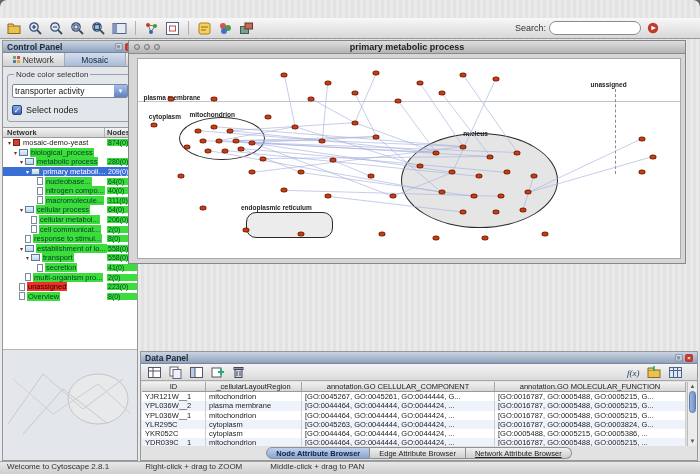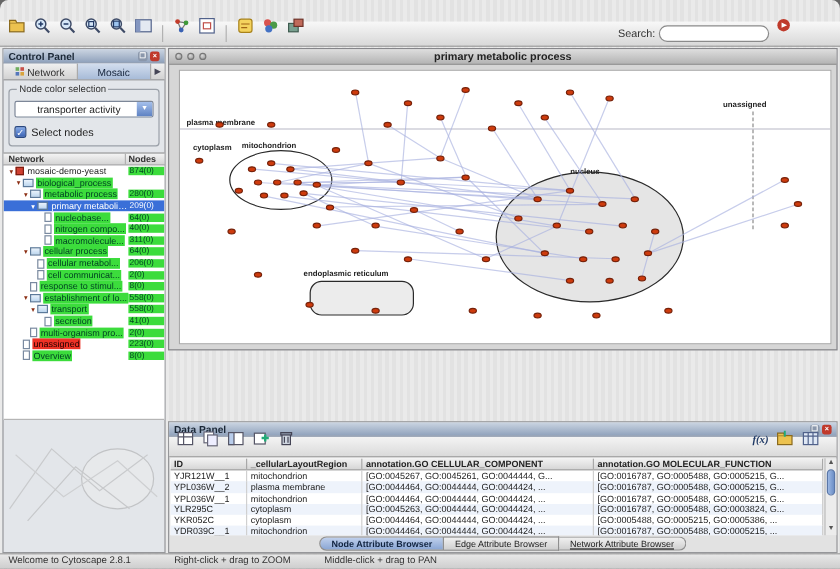--- a/index.html
+++ b/index.html
@@ -16,22 +16,22 @@
   .light{width:9px;height:9px;border-radius:50%;border:1px solid rgba(0,0,0,.3);}
   .light.r{background:radial-gradient(circle at 35% 30%,#ff9a94,#ee4b40);}
   .light.y{background:radial-gradient(circle at 35% 30%,#ffe39a,#f5b830);}
   .light.g{background:radial-gradient(circle at 35% 30%,#b6f0a8,#46b93c);}
   .wtitle{position:absolute;left:0;right:0;text-align:center;font-size:10px;font-weight:bold;color:#2a2a2a;}
   
   .toolbar{position:absolute;top:18px;left:0;right:0;height:21px;
     background:linear-gradient(#f8f8f8,#d8d8d8);border-bottom:1px solid #9a9a9a;
     display:flex;align-items:center;padding:0 5px;}
   .tbicons{display:flex;align-items:center;gap:2px;}
-  .tbtn{width:19px;height:28px;display:flex;align-items:flex-start;justify-content:center;
-    border:none;background:transparent;padding:0;cursor:default;font-weight:bold;}
+  .tbtn{width:19px;height:28px;display:flex;align-items:center;justify-content:center;
+    border:none;background:transparent;padding:0;cursor:default;}
   .vsep{width:1px;height:14px;background:#b2b2b2;margin:0 4px;}
   .searchbox{margin-left:auto;margin-right:32px;display:flex;align-items:center;gap:3px;}
   .slabel{font-size:9px;color:#333;}
   .searchbox input{width:92px;height:14px;font-size:8.5px;border:1px solid #8b8b8b;
     border-radius:8px;padding:0 7px;background:#fff;outline:none;
     font-family:"Liberation Sans",sans-serif;}
   
   .cpanel{position:absolute;left:2px;top:40px;width:136px;bottom:13px;
     background:#e3e6ea;border:1px solid #96979a;}
   .phead{height:12px;background:linear-gradient(#cbd5e2,#90a2bc);border-bottom:1px solid #75869f;
@@ -46,21 +46,21 @@
   .ctab.active{background:linear-gradient(#d3deee,#a7bbd8);font-weight:normal;color:#14233a;}
   .tabgrid{width:7px;height:7px;background:
     linear-gradient(#6fae5f,#6fae5f) 0 0/3px 3px no-repeat,
     linear-gradient(#c8524a,#c8524a) 4px 0/3px 3px no-repeat,
     linear-gradient(#5577bb,#5577bb) 0 4px/3px 3px no-repeat,
     linear-gradient(#d9a43c,#d9a43c) 4px 4px/3px 3px no-repeat;}
   .taboverflow{width:11px;display:flex;align-items:center;justify-content:center;font-size:7px;color:#445;}
   .ncsel{margin:7px 4px 5px;border:1px solid #9aa0a8;border-radius:3px;padding:9px 4px 6px;position:relative;}
   .legend{position:absolute;top:-5px;left:6px;background:#e3e6ea;font-size:8px;color:#333;padding:0 2px;}
   .combo{display:flex;height:14px;border:1px solid #7d8798;background:#fff;align-items:center;border-radius:2px;overflow:hidden;}
-  .combo .val{flex:1;font-size:8.5px;padding:0 18px;white-space:nowrap;overflow:hidden;}
+  .combo .val{flex:1;font-size:8.5px;padding:0 2px;white-space:nowrap;overflow:hidden;}
   .combo .cbtn{width:13px;height:100%;background:linear-gradient(#a5c0ec,#5d81c2);color:#fff;
     font-size:6px;display:flex;align-items:center;justify-content:center;}
   .chkrow{display:flex;align-items:center;gap:4px;margin-top:7px;}
   .chk{width:10px;height:10px;border-radius:2px;border:1px solid #29477f;color:#fff;font-size:8px;
     line-height:9px;text-align:center;background:linear-gradient(#86abe9,#3a62b3);}
   .chklabel{font-size:9px;color:#222;}
   .theadr{display:flex;height:11px;background:linear-gradient(#f4f4f4,#d4d4d4);
     border-top:1px solid #9a9a9a;border-bottom:1px solid #9a9a9a;font-size:7.5px;font-weight:bold;color:#333;}
   .thN{flex:1;padding-left:4px;border-right:1px solid #b0b0b0;line-height:10px;}
   .thC{width:32px;padding-left:2px;line-height:10px;}
@@ -74,21 +74,21 @@
   .ti-folder{width:9px;height:7px;background:linear-gradient(#eaf3fc,#bcd6ee);border:1px solid #5c7a9a;}
   .ti-page{width:6px;height:8px;background:#fff;border:1px solid #7a8aa0;}
   .tlabel{overflow:hidden;text-overflow:ellipsis;min-width:0;padding:0 1px;}
   .tlabel.green{background:#3cdc3c;color:#042;}
   .tlabel.red{background:#ee3226;color:#200;}
   .tcount{margin-left:auto;flex:0 0 auto;width:30px;font-size:7px;padding-left:1px;}
   .tcount.green{background:#3cdc3c;color:#042;}
   .trow.sel .tcount,.trow.sel .tlabel{background:transparent;color:#fff;}
   .doodle{opacity:.45;margin-top:4px;}
   
-  .nframe{position:absolute;left:140px;top:40px;width:558px;height:252px;
+  .nframe{position:absolute;left:128px;top:40px;width:558px;height:224px;
     background:#d6d6d6;border:1px solid #86868a;}
   .nftitle{height:13px;background:linear-gradient(#dedede,#b4b4b4);border-bottom:1px solid #8a8a8a;
     position:relative;display:flex;align-items:center;}
   .nfdots{display:flex;gap:4px;margin-left:5px;z-index:2;}
   .nfdot{width:6px;height:6px;border-radius:50%;background:radial-gradient(circle at 35% 30%,#d8d8d8,#9a9a9a);border:1px solid #777;}
   .nftext{position:absolute;left:0;right:0;text-align:center;font-size:9px;font-weight:bold;color:#222;}
   .ncanvas{position:absolute;left:8px;top:17px;right:4px;bottom:4px;background:#fff;
     border:1px solid #a8a8a8;overflow:hidden;}
   .ncanvas svg.edges{position:absolute;inset:0;width:100%;height:100%;}
   .region-ellipse{position:absolute;border:1.5px solid #2a2a2a;border-radius:50%;}
@@ -100,21 +100,21 @@
     border:1px solid #77220a;transform:translate(-50%,-50%);}
   
   .dpanel{position:absolute;left:140px;top:351px;width:558px;height:110px;
     background:#e2e2e2;border:1px solid #96979a;}
   .dptools{height:17px;display:flex;align-items:center;padding:0 4px;gap:2px;
     background:linear-gradient(#f4f4f4,#dadada);border-bottom:1px solid #a8a8a8;}
   .dptools .right{margin-left:auto;display:flex;gap:2px;margin-right:8px;}
   .dtable{position:absolute;left:1px;right:11px;top:30px;bottom:14px;background:#fff;font-size:7.5px;overflow:hidden;}
   .drow{display:flex;height:9.3px;align-items:center;}
   .drow.hdr{height:10px;background:linear-gradient(#f2f2f2,#d6d6d6);border-bottom:1px solid #9a9a9a;
-    font-weight:bold;}
+    font-weight:normal;text-align:center;}
   .dcell{padding:0 3px;border-right:1px solid #d0d0d0;overflow:hidden;white-space:nowrap;text-overflow:ellipsis;height:100%;line-height:9.3px;}
   .drow.hdr .dcell{border-right:1px solid #a8a8a8;line-height:10px;}
   .c0{width:64px;flex:0 0 auto;}
   .c1{width:96px;flex:0 0 auto;}
   .c2{width:193px;flex:0 0 auto;}
   .c3{flex:1;}
   .drow.alt{background:#eef3fb;}
   .vsb{position:absolute;right:0;top:30px;bottom:14px;width:10px;background:#ececec;border-left:1px solid #bbb;}
   .vsb .thumb{position:absolute;left:1px;right:1px;top:9px;height:22px;border-radius:4px;
     background:linear-gradient(90deg,#9cb8e4,#6d8fc6);border:1px solid #5a77a8;}

